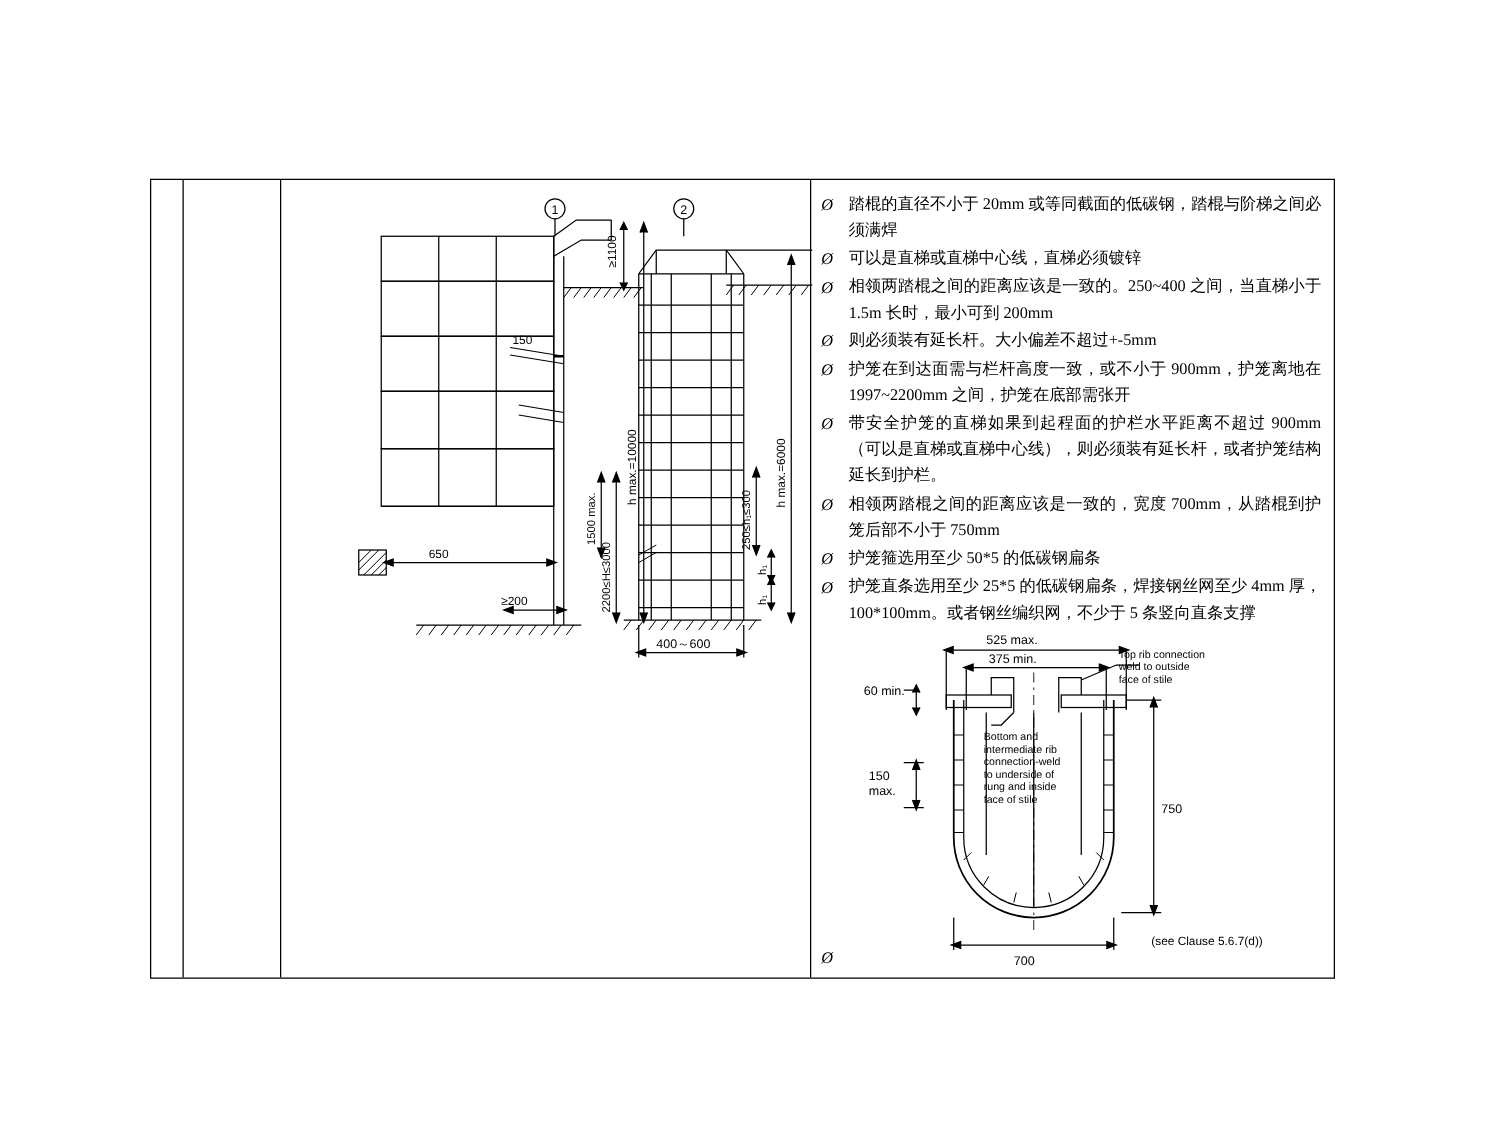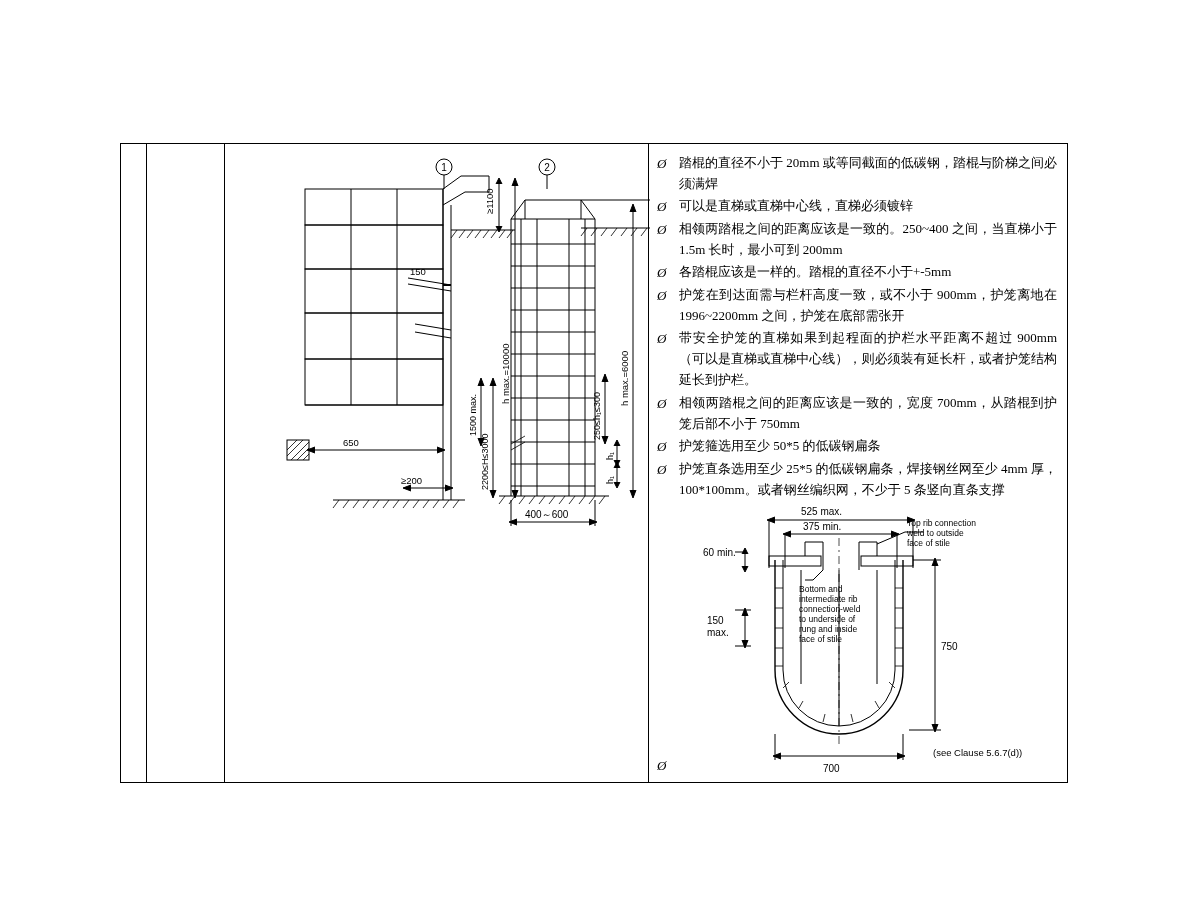--- a/index.html
+++ b/index.html
@@ -70,21 +70,21 @@
   }
   .bullet-text {
     flex: 1 1 auto;
     text-align: justify;
     font-size: 13px;
   }
 
   
   .cage-fig {
     position: absolute;
-    left: 34px;
+    left: 22px;
     bottom: 4px;
     width: 392px;
     height: 280px;
   }
   .cage-fig svg { display:block; }
 
   .fig-svg { position: absolute; left: 0; top: 0; }
 
   
   .stray-bullet {
@@ -324,26 +324,26 @@
           <div class="bullet-text">可以是直梯或直梯中心线，直梯必须镀锌</div>
         </div>
 
         <div class="bullet-row">
           <div class="bullet-mark">Ø</div>
           <div class="bullet-text">相领两踏棍之间的距离应该是一致的。250~400 之间，当直梯小于 1.5m 长时，最小可到 200mm</div>
         </div>
 
         <div class="bullet-row">
           <div class="bullet-mark">Ø</div>
-          <div class="bullet-text">各踏棍应该是一样的。踏棍的直径不小于+-5mm</div>
-        </div>
-
-        <div class="bullet-row">
-          <div class="bullet-mark">Ø</div>
-          <div class="bullet-text">护笼在到达面需与栏杆高度一致，或不小于 900mm，护笼离地在 1996~2200mm 之间，护笼在底部需张开</div>
+          <div class="bullet-text">则必须装有延长杆。大小偏差不超过+-5mm</div>
+        </div>
+
+        <div class="bullet-row">
+          <div class="bullet-mark">Ø</div>
+          <div class="bullet-text">护笼在到达面需与栏杆高度一致，或不小于 900mm，护笼离地在 1997~2200mm 之间，护笼在底部需张开</div>
         </div>
 
         <div class="bullet-row">
           <div class="bullet-mark">Ø</div>
           <div class="bullet-text">带安全护笼的直梯如果到起程面的护栏水平距离不超过 900mm（可以是直梯或直梯中心线），则必须装有延长杆，或者护笼结构延长到护栏。</div>
         </div>
 
         <div class="bullet-row">
           <div class="bullet-mark">Ø</div>
           <div class="bullet-text">相领两踏棍之间的距离应该是一致的，宽度 700mm，从踏棍到护笼后部不小于 750mm</div>

